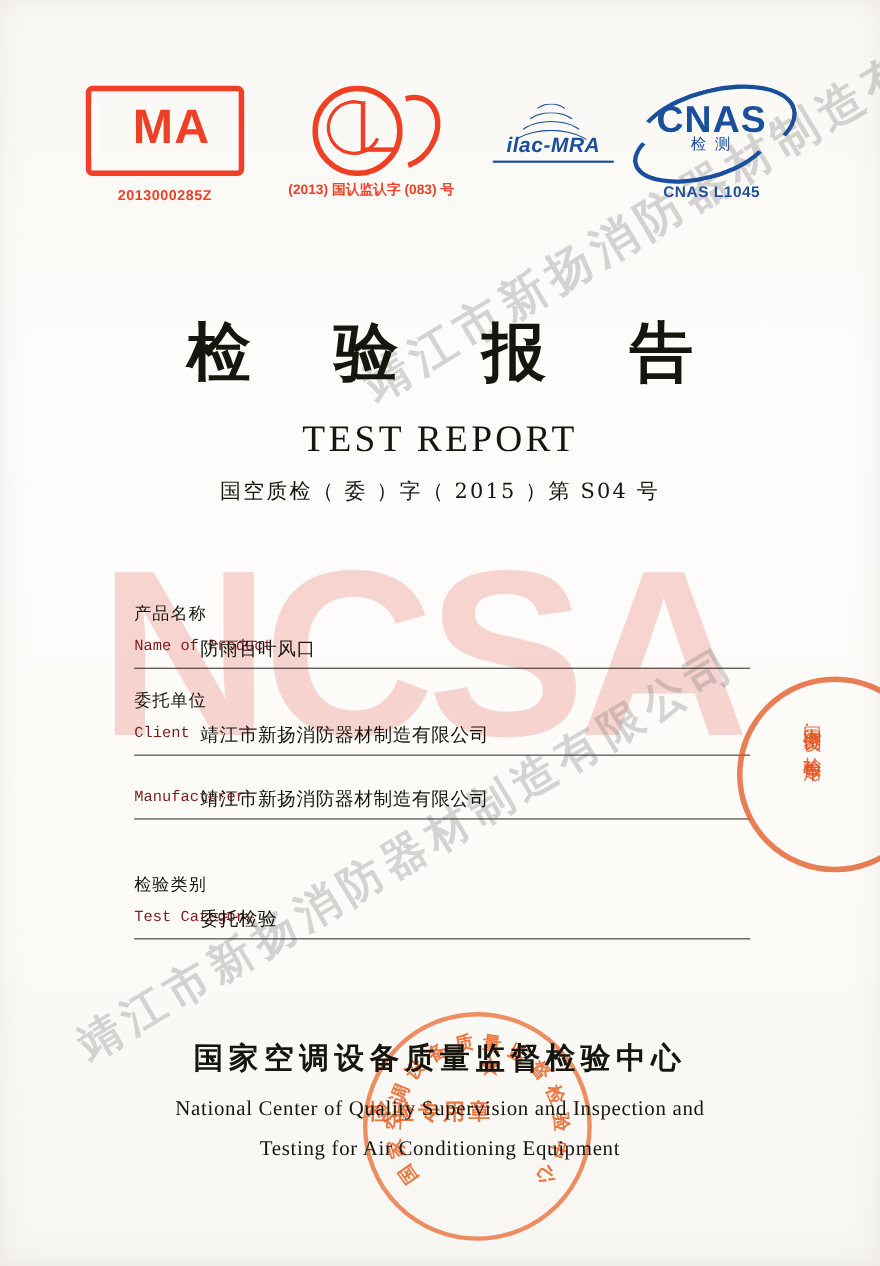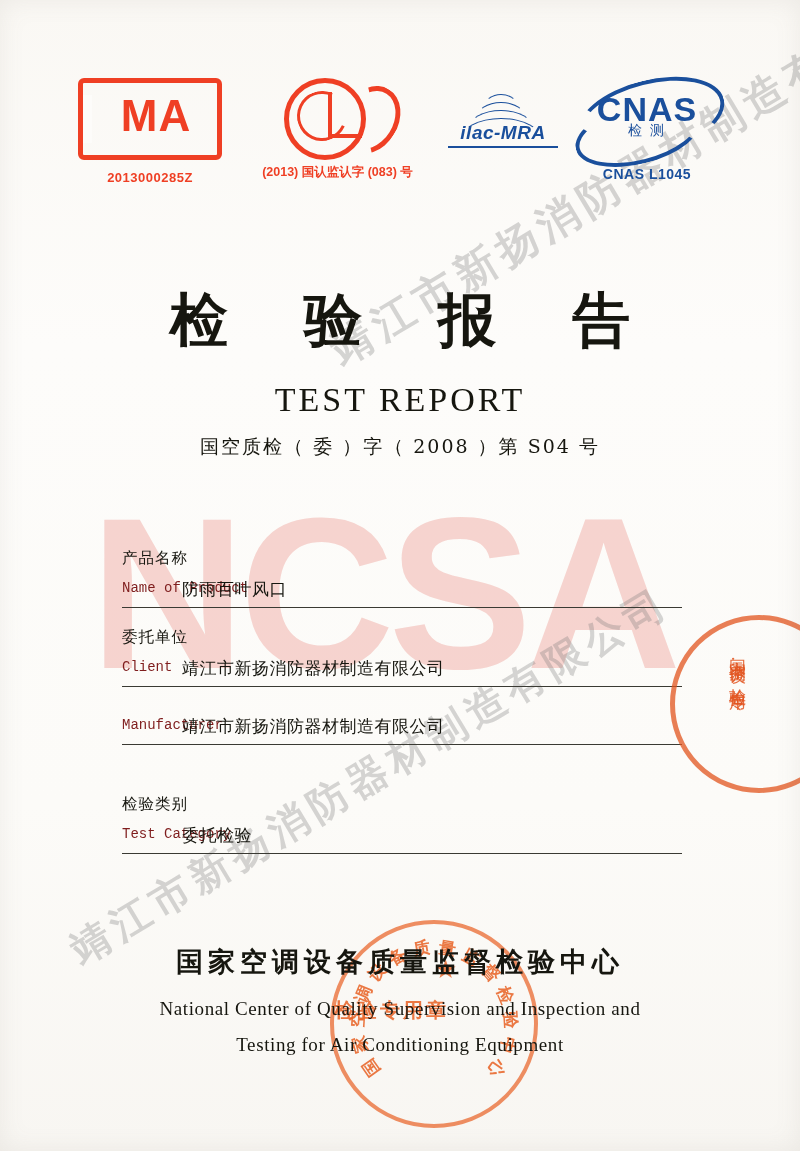--- a/index.html
+++ b/index.html
@@ -509,21 +509,21 @@
         <div class="cnas-text">CNAS</div>
         <div class="cnas-cn">检 测</div>
       </div>
       <div class="cnas-label">CNAS L1045</div>
     </div>
 
   </div>
 
   <div class="title-cn">检 验 报 告</div>
   <div class="title-en">TEST REPORT</div>
-  <div class="doc-number">国空质检（ 委 ）字（ 2008 ）第 S04 号</div>
+  <div class="doc-number">国空质检（ 委 ）字（ 2015 ）第 S04 号</div>
 
   <div class="fields">
 
     <div class="field">
       <div class="field-cn">产品名称</div>
       <div class="field-row">
         <div class="field-en">Name of Product</div>
         <div class="field-value shift">防雨百叶风口</div>
         <div class="field-line"></div>
       </div>

